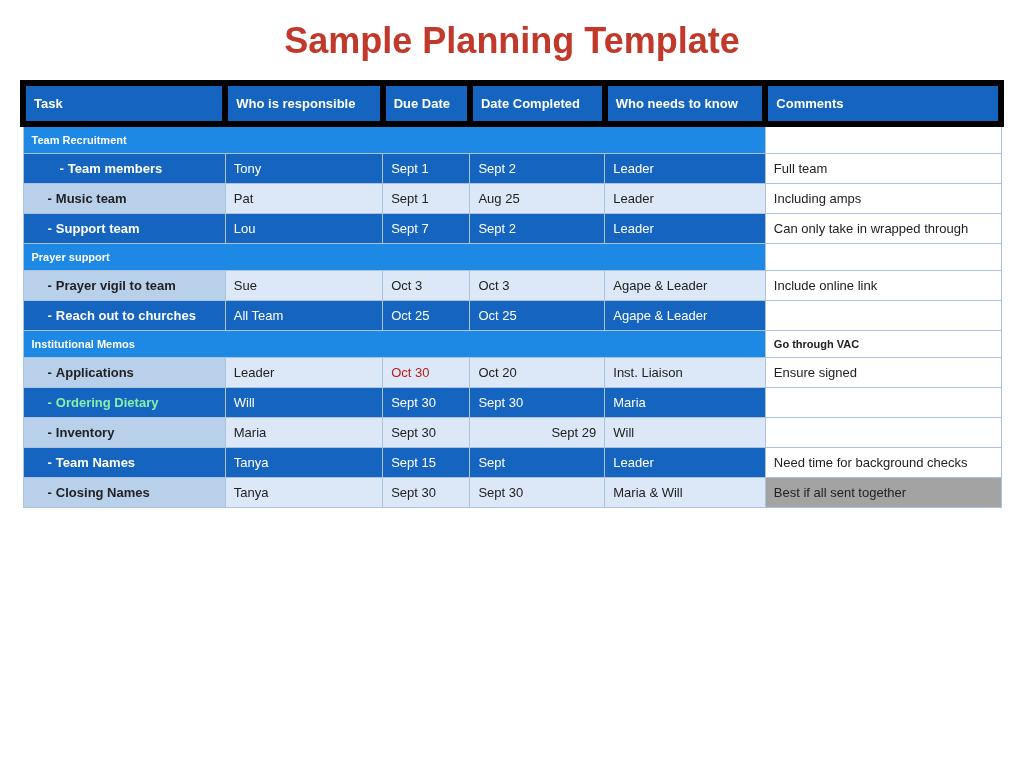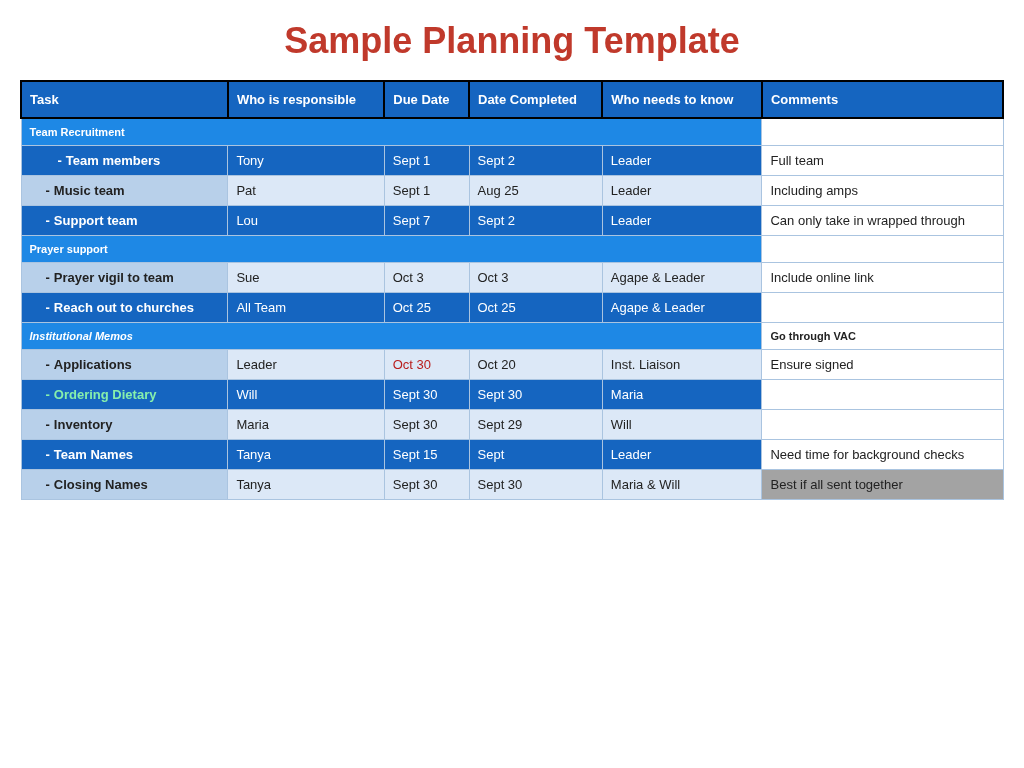--- a/index.html
+++ b/index.html
@@ -22,21 +22,21 @@
       border-collapse: collapse;
       font-size: 13px;
     }
     th {
       background-color: #1565c0;
       color: #fff;
       font-weight: bold;
       padding: 10px 8px;
       text-align: left;
       vertical-align: top;
-      border: 2px solid #000000;
+      border: 6px solid #000000;
     }
     td {
       border: 1px solid #aac4e0;
       padding: 7px 8px;
       vertical-align: top;
     }
     tr.section-header td {
       background-color: #1565c0;
       color: #fff;
       font-weight: bold;
@@ -102,21 +102,21 @@
       </tr>
       <tr>
         <td style="background-color: rgb(21, 101, 192); color: rgb(255, 255, 255); font-weight: bold; padding-left: 24px;"><span style="margin-right:4px">-</span>Reach out to churches</td>
         <td style="background-color: rgb(21, 101, 192); color: rgb(255, 255, 255);">All Team</td>
         <td style="background-color: rgb(21, 101, 192); color: rgb(255, 255, 255);">Oct 25</td>
         <td style="background-color: rgb(21, 101, 192); color: rgb(255, 255, 255);">Oct 25</td>
         <td style="background-color: rgb(21, 101, 192); color: rgb(255, 255, 255);">Agape &amp; Leader</td>
         <td style="background-color: rgb(255, 255, 255); color: rgb(34, 34, 34);"></td>
       </tr>
       <tr class="section-header">
-        <td colspan="5" style="background-color: rgb(30, 136, 229); color: rgb(255, 255, 255); font-weight: bold; font-style: italic;">Institutional Memos</td>
+        <td colspan="5" style="background-color: rgb(30, 136, 229); color: rgb(255, 255, 255); font-weight: bold;">Institutional Memos</td>
         <td style="background-color: rgb(255, 255, 255); color: rgb(34, 34, 34);">Go through VAC</td>
       </tr>
       <tr>
         <td style="background-color: rgb(184, 208, 234); color: rgb(34, 34, 34); font-weight: bold; padding-left: 24px;"><span style="margin-right:4px">-</span>Applications</td>
         <td style="background-color: rgb(220, 232, 247); color: rgb(34, 34, 34);">Leader</td>
         <td style="background-color: rgb(220, 232, 247); color: #b91c1c;">Oct 30</td>
         <td style="background-color: rgb(220, 232, 247); color: rgb(34, 34, 34);">Oct 20</td>
         <td style="background-color: rgb(220, 232, 247); color: rgb(34, 34, 34);">Inst. Liaison</td>
         <td style="background-color: rgb(255, 255, 255); color: rgb(34, 34, 34);">Ensure signed</td>
       </tr>
@@ -125,21 +125,21 @@
         <td style="background-color: rgb(21, 101, 192); color: rgb(255, 255, 255);">Will</td>
         <td style="background-color: rgb(21, 101, 192); color: rgb(255, 255, 255);">Sept 30</td>
         <td style="background-color: rgb(21, 101, 192); color: rgb(255, 255, 255);">Sept 30</td>
         <td style="background-color: rgb(21, 101, 192); color: rgb(255, 255, 255);">Maria</td>
         <td style="background-color: rgb(255, 255, 255); color: rgb(34, 34, 34);"></td>
       </tr>
       <tr>
         <td style="background-color: rgb(184, 208, 234); color: rgb(34, 34, 34); font-weight: bold; padding-left: 24px;"><span style="margin-right:4px">-</span>Inventory</td>
         <td style="background-color: rgb(220, 232, 247); color: rgb(34, 34, 34);">Maria</td>
         <td style="background-color: rgb(220, 232, 247); color: rgb(34, 34, 34);">Sept 30</td>
-        <td style="background-color: rgb(220, 232, 247); color: rgb(34, 34, 34);">Sept 29</td>
+        <td style="background-color: rgb(220, 232, 247); color: rgb(34, 34, 34); text-align: right;">Sept 29</td>
         <td style="background-color: rgb(220, 232, 247); color: rgb(34, 34, 34);">Will</td>
         <td style="background-color: rgb(255, 255, 255); color: rgb(34, 34, 34);"></td>
       </tr>
       <tr>
         <td style="background-color: rgb(21, 101, 192); color: rgb(255, 255, 255); font-weight: bold; padding-left: 24px;"><span style="margin-right:4px">-</span>Team Names</td>
         <td style="background-color: rgb(21, 101, 192); color: rgb(255, 255, 255);">Tanya</td>
         <td style="background-color: rgb(21, 101, 192); color: rgb(255, 255, 255);">Sept 15</td>
         <td style="background-color: rgb(21, 101, 192); color: rgb(255, 255, 255);">Sept</td>
         <td style="background-color: rgb(21, 101, 192); color: rgb(255, 255, 255);">Leader</td>
         <td style="background-color: rgb(255, 255, 255); color: rgb(34, 34, 34);">Need time for background checks</td>

